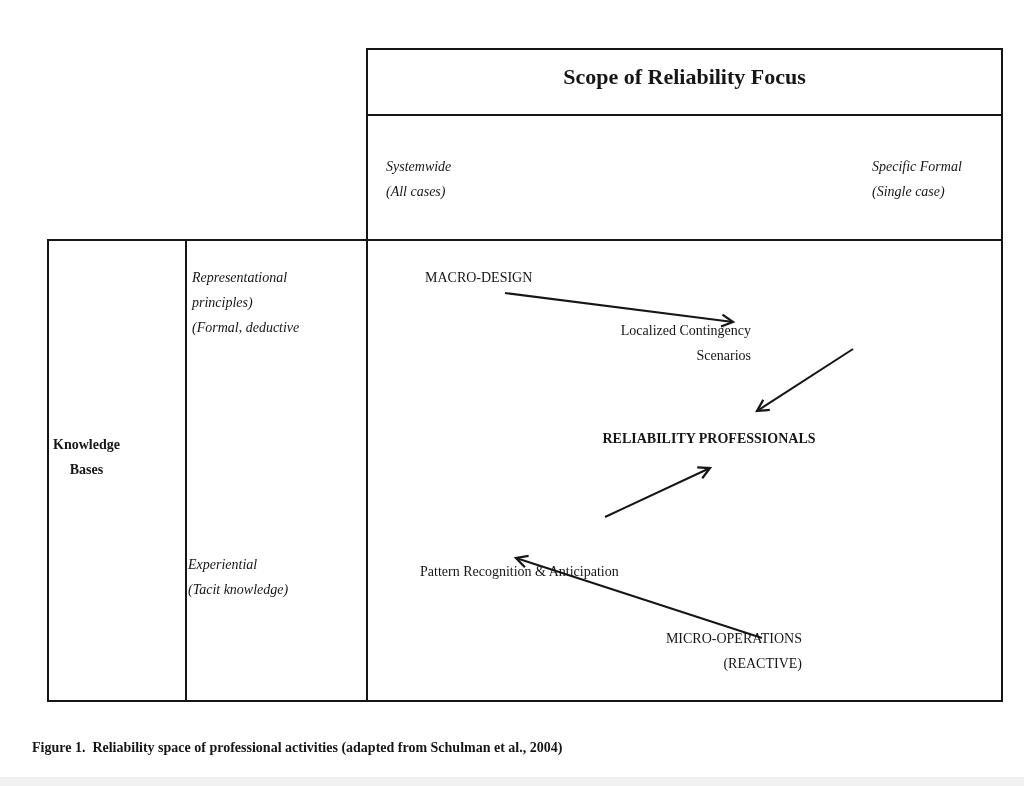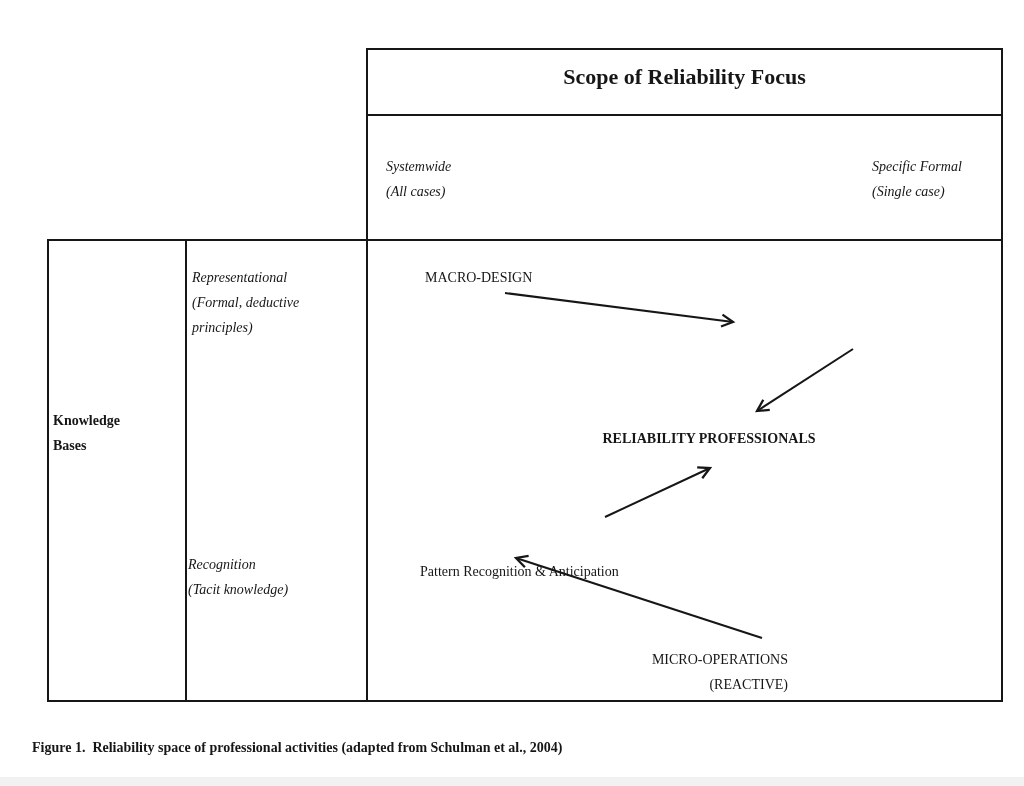--- a/index.html
+++ b/index.html
@@ -87,42 +87,46 @@
 
   <div class="txt italic" style="left:386px; top:154px;">
     <span class="ln">Systemwide</span>
     <span class="ln">(All cases)</span>
   </div>
   <div class="txt italic" style="left:872px; top:154px;">
     <span class="ln">Specific Formal</span>
     <span class="ln">(Single case)</span>
   </div>
 
-  <div class="txt bold" style="left:53px; top:408px;">
+  <div class="txt bold" style="left:53px; top:432px;text-align:center;">
     <span class="ln">Knowledge</span>
     <span class="ln">Bases</span>
   </div>
   <div class="txt italic" style="left:192px; top:265px;">
     <span class="ln">Representational</span>
+    <span class="ln">principles)</span>
     <span class="ln">(Formal, deductive</span>
-    <span class="ln">principles)</span>
   </div>
   <div class="txt italic" style="left:188px; top:552px;">
-    <span class="ln">Recognition</span>
+    <span class="ln">Experiential</span>
     <span class="ln">(Tacit knowledge)</span>
   </div>
 
   <div class="txt" style="left:425px; top:265px;">MACRO-DESIGN</div>
 
+  <div class="txt right" style="right:69px; top:318px;">
+    <span class="ln">Localized Contingency</span>
+    <span class="ln">Scenarios</span>
+  </div>
 
   <div class="txt bold center" style="left:529px; top:426px; width:360px;text-align:center;">RELIABILITY PROFESSIONALS</div>
 
   <div class="txt" style="left:420px; top:526px;margin-top:33px;">Pattern Recognition &amp; Anticipation</div>
 
-  <div class="txt right" style="right:32px; top:626px;margin-top:21px;">
+  <div class="txt right" style="right:18px; top:626px;">
     <span class="ln">MICRO-OPERATIONS</span>
     <span class="ln">(REACTIVE)</span>
   </div>
 
   <svg id="arrow-layer" viewBox="0 0 1024 786" xmlns="http://www.w3.org/2000/svg">
     <defs>
       <marker id="arrowhead" viewBox="0 0 12 12" refX="10" refY="6" markerWidth="8" markerHeight="8" orient="auto">
         <path class="arrowhead-path" d="M 1.5 1.5 L 10 6 L 1.5 10.5"></path>
       </marker>
     </defs>

